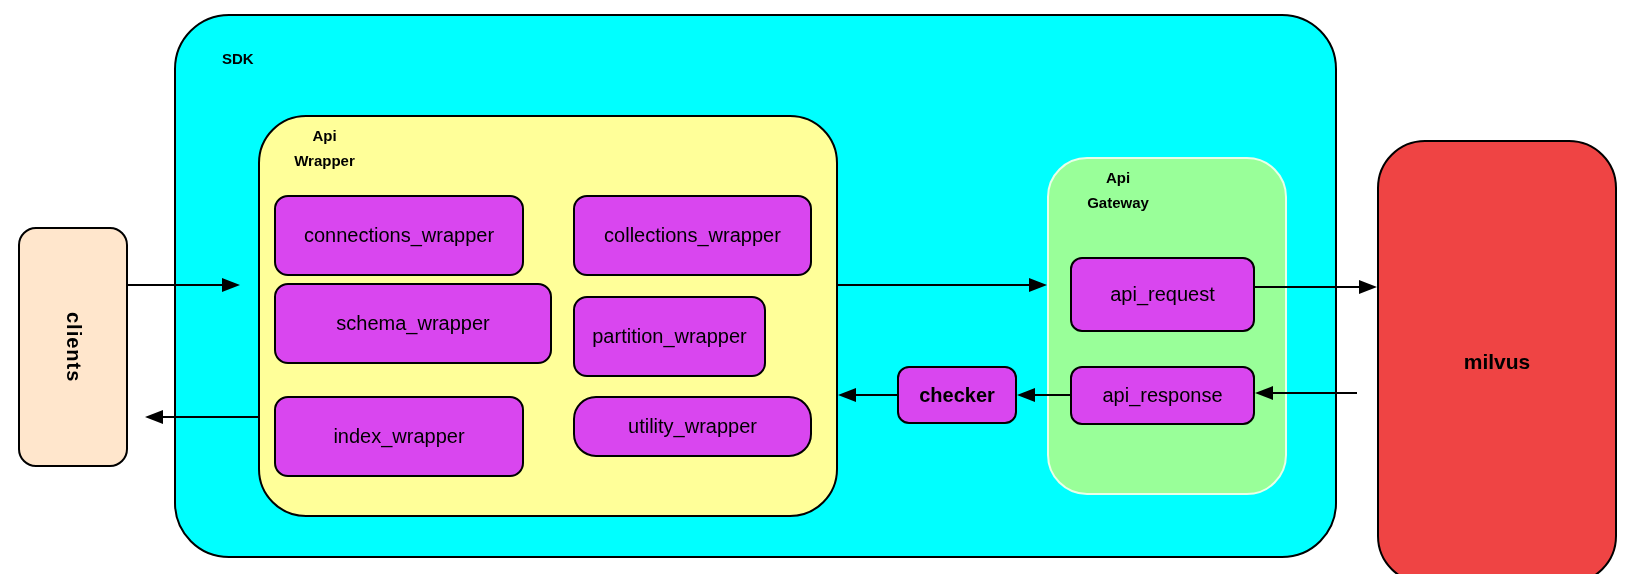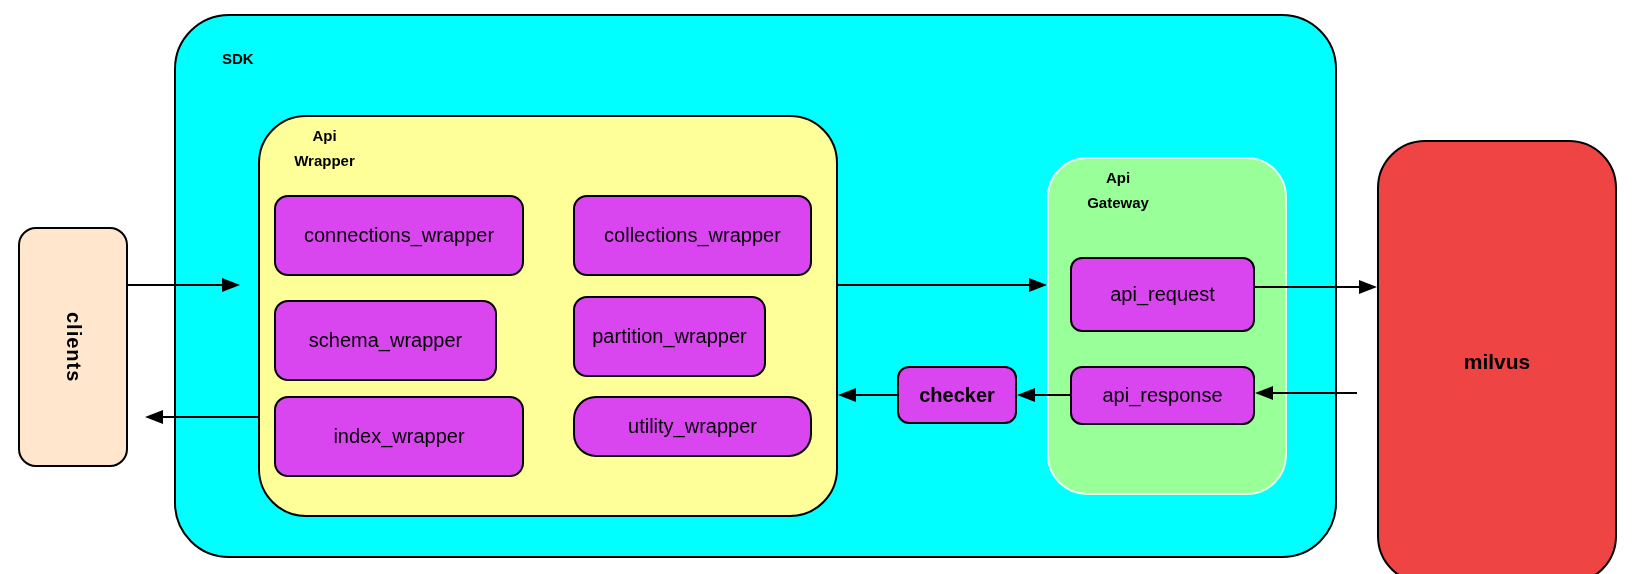--- a/index.html
+++ b/index.html
@@ -27,21 +27,21 @@
     position:absolute; font-weight:700; font-size:15px; line-height:25px;
     text-align:center; white-space:nowrap;
   }
   .sdk-title     { left:46px; top:30px; }
   .wrapper-title { left:12px; top:6px;  width:105px; }
   .gateway-title { left:10px; top:6px;  width:118px; }
   .milvus-label  { font-weight:700; font-size:21px; }
   
   .mod   { border-radius:14px; }
   .m-l1  { left:274px; top:195px; width:250px; height:81px; }
-  .m-l2  { left:274px; top:300px; width:223px; height:81px;text-align:center; }
+  .m-l2  { left:274px; top:283px; width:278px; height:81px;text-align:center; }
   .m-l3  { left:274px; top:396px; width:250px; height:81px; }
   .m-r1  { left:573px; top:195px; width:239px; height:81px; }
   .m-r2  { left:573px; top:296px; width:193px; height:81px;text-align:right; }
   .m-r3  { left:573px; top:396px; width:239px; height:61px;border-radius:23px; }
   .checker-box  { left:897px;  top:366px; width:120px; height:58px; border-radius:12px;font-weight:bold; }
   .request-box  { left:1070px; top:257px; width:185px; height:75px; border-radius:12px; }
   .response-box { left:1070px; top:366px; width:185px; height:59px; border-radius:12px; }
   
   .arrow { position:absolute; height:14px; z-index:5; }
   .arrow .line { position:absolute; top:6px; height:2px; background:#000; }

